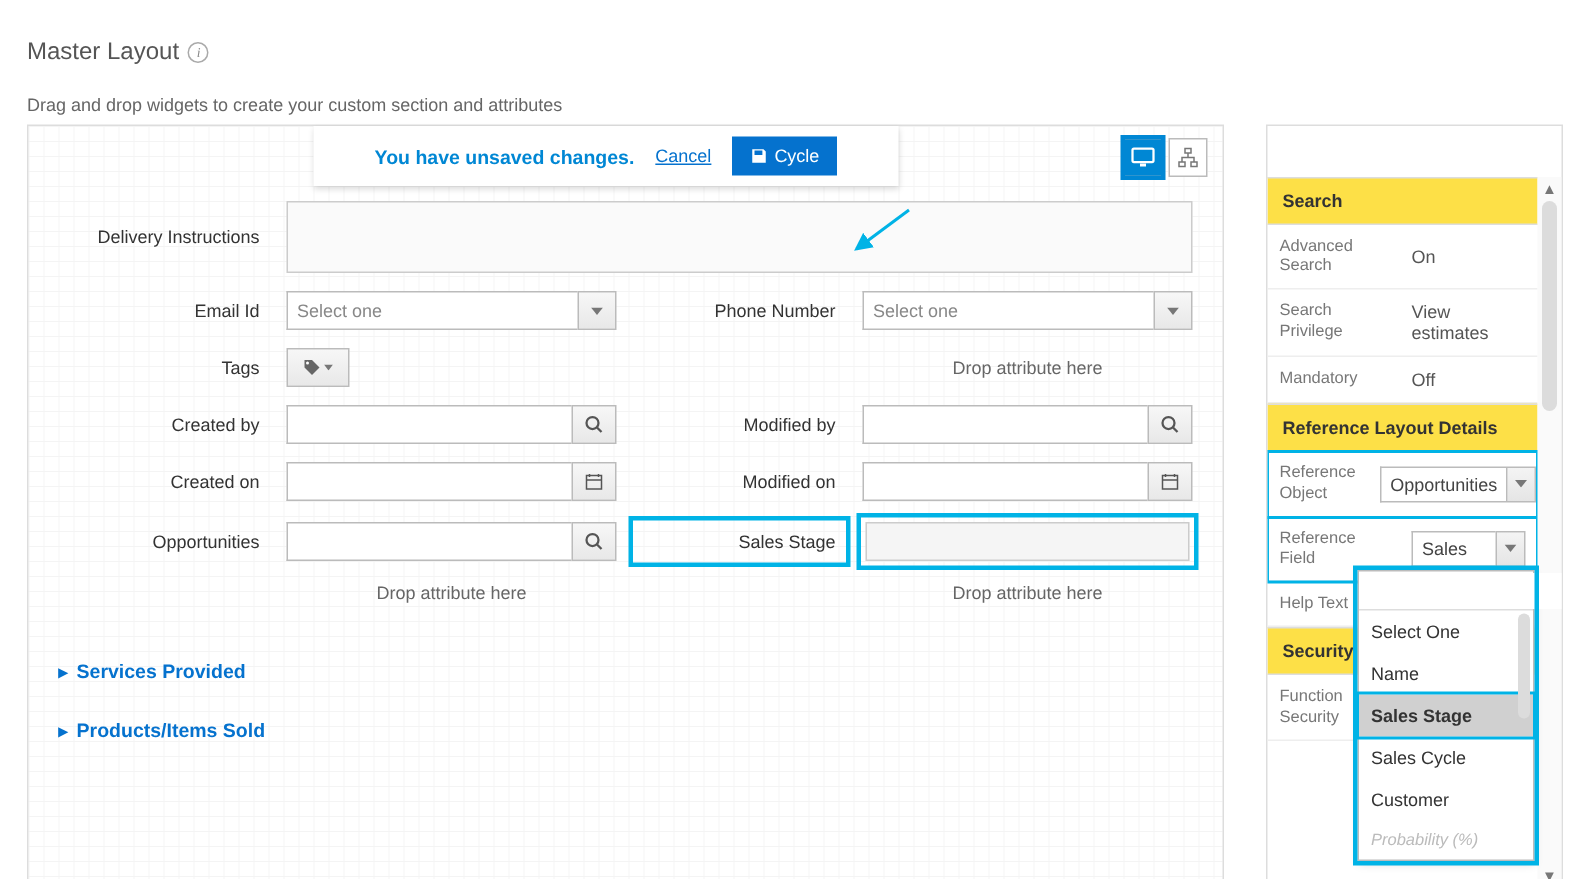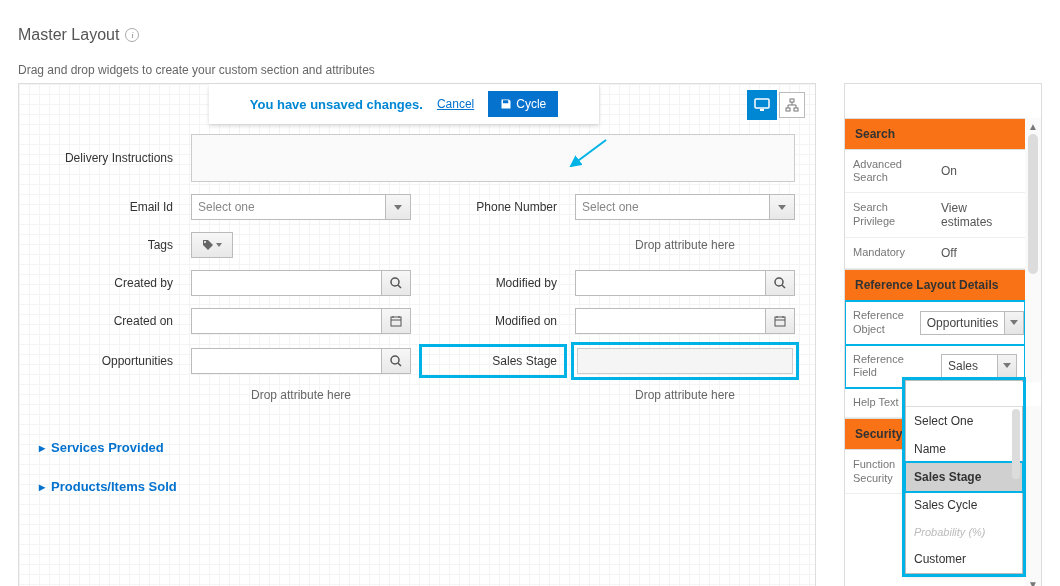--- a/index.html
+++ b/index.html
@@ -38,21 +38,21 @@
 .collapse-label { color: #0572ce; font-weight: bold; font-size: 13px; }
 .side-panel { width: 256px; border: 1px solid #ddd; height: 510px; position: relative; }
 .tabs { display: flex; height: 34px; }
 .tab { flex: 1; border: 1px solid #ddd; border-bottom: 1px solid #ddd; background: #f6f6f6; display: flex; align-items: center; justify-content: center; font-size: 12px; color: #333; cursor: pointer; margin: -1px -1px 0 -1px; }
 .tab.active { background: #fff; border-bottom: 2px solid #0087d4; font-weight: bold; }
 .panel-body { position: absolute; top: 34px; left: 0; right: 0; bottom: 0; overflow: hidden; }
 .panel-scroll { position: absolute; top: 0; right: 0; width: 16px; bottom: 0; background: #fafafa; display: flex; flex-direction: column; align-items: center; }
 .scroll-arrow { width: 16px; height: 16px; display: flex; align-items: center; justify-content: center; color: #777; font-size: 10px; }
 .scroll-thumb { position: absolute; top: 16px; width: 10px; left: 3px; height: 140px; background: #dcdcdc; border-radius: 5px; }
 .panel-content { margin-right: 16px; }
-.sec-head { background: #f97316; padding: 8px 10px; font-weight: bold; font-size: 12px; color: #333; border-top: 1px solid #ddd; border-bottom: 1px solid #ddd; }
+.sec-head { background: #fde047; padding: 8px 10px; font-weight: bold; font-size: 12px; color: #333; border-top: 1px solid #ddd; border-bottom: 1px solid #ddd; }
 .kv-row { display: flex; border-bottom: 1px solid #eee; }
 .kv-key { width: 88px; padding: 8px 8px; color: #777; font-size: 11px; line-height: 1.2; }
 .kv-val { flex: 1; padding: 8px 8px; color: #555; font-size: 12px; display: flex; align-items: center; }
 .outlined { outline: 2px solid #00b3e6; outline-offset: -1px; }
 .ref-select { flex: 1; display: flex; }
 .ref-select .sel-text { flex: 1; height: 24px; border: 1px solid #bbb; border-right: none; background: #fff; padding: 0 6px; line-height: 22px; color: #444; font-size: 12px; }
 .ref-select .sel-caret { width: 20px; height: 24px; border: 1px solid #bbb; background: linear-gradient(#f4f4f4,#e5e5e5); display: flex; align-items: center; justify-content: center; }
 .dropdown-pop { position: absolute; right: 18px; top: 262px; width: 118px; background: #fff; border: 1px solid #bbb; box-shadow: 0 2px 6px rgba(0,0,0,0.15); z-index: 10; outline: 3px solid #00b3e6; }
 .dd-search { display: flex; align-items: center; height: 26px; border-bottom: 1px solid #ddd; }
 .dd-search-input { flex: 1; height: 24px; border: none; }
@@ -291,22 +291,22 @@
       <div class="dropdown-pop">
         <div class="dd-search">
           <input class="dd-search-input" style="">
 
         </div>
         <div class="dd-list">
           <div class="dd-item">Select One</div>
           <div class="dd-item">Name</div>
           <div class="dd-item selected">Sales Stage</div>
           <div class="dd-item">Sales Cycle</div>
+          <div class="dd-item">Customer</div>
           <div class="dd-item faded">Probability (%)</div>
-          <div class="dd-item">Customer</div>
           <div class="dd-scroll">
               <div class="dd-thumb"></div>
             </div>
         </div>
       </div>
 
     </div>
   </div>
 
 </div>

